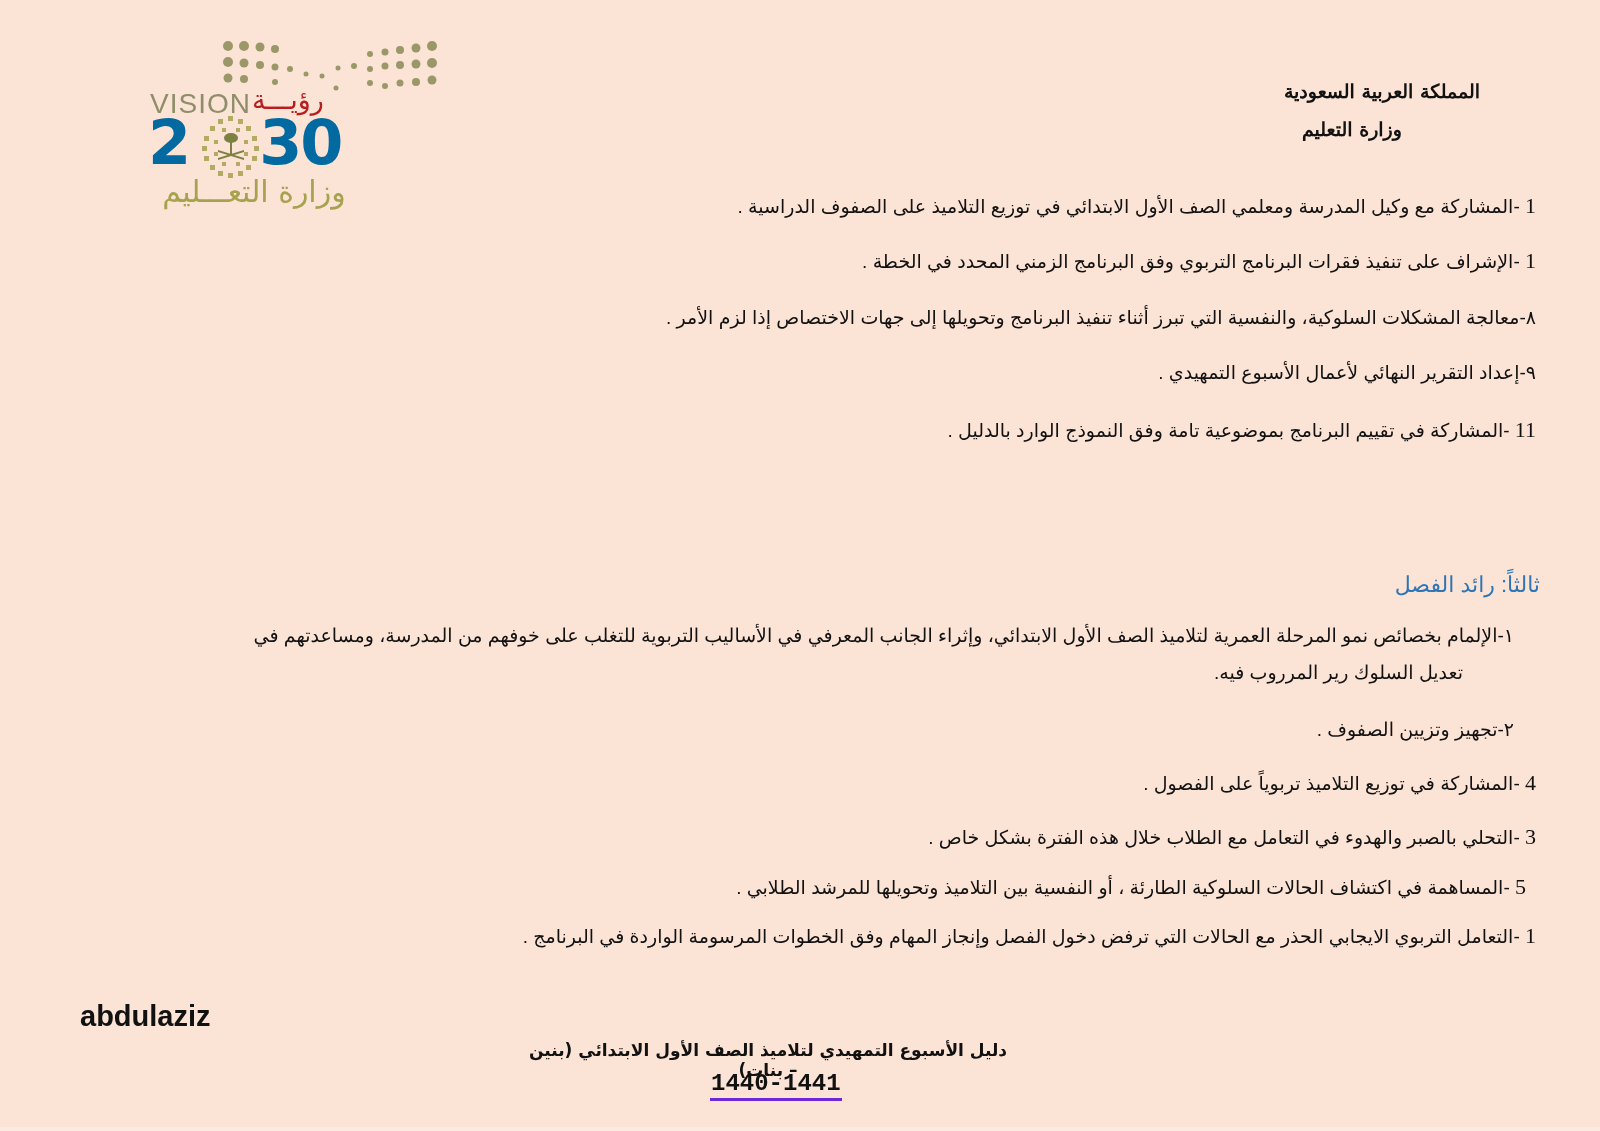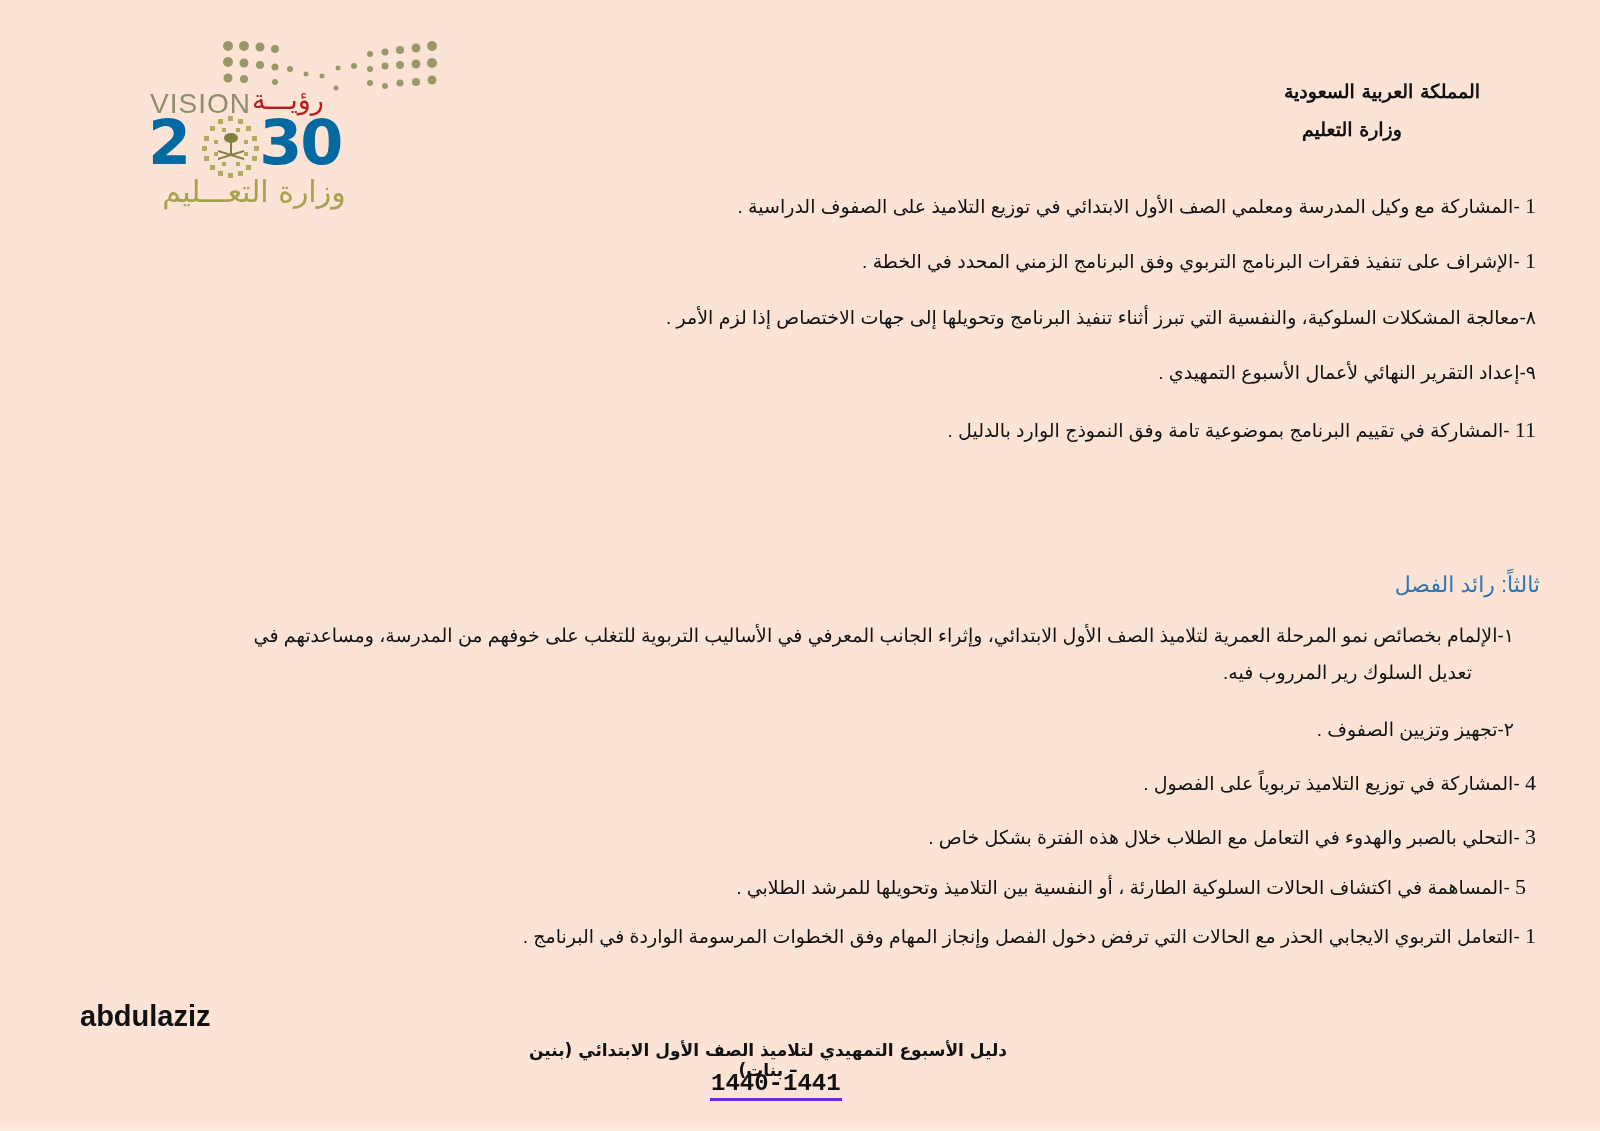--- a/index.html
+++ b/index.html
@@ -274,21 +274,21 @@
 <div class="line" style="top:417px;">
   <span class="num">11</span>
   <span>-المشاركة في تقييم البرنامج بموضوعية تامة وفق النموذج الوارد بالدليل .</span>
 </div>
 
 <div class="section-title">ثالثاً: رائد الفصل</div>
 
 <div class="wrap-line" style="top:624px; right:86px;margin-left:12px;">
   <span>١</span><span>-الإلمام بخصائص نمو المرحلة العمرية لتلاميذ الصف الأول الابتدائي، وإثراء الجانب المعرفي في الأساليب التربوية للتغلب على خوفهم من المدرسة، ومساعدتهم في</span>
 </div>
-<div class="wrap-line" style="top:661px; right:128px;">تعديل السلوك رير المرروب فيه.</div>
+<div class="wrap-line" style="top:661px; right:137px;">تعديل السلوك رير المرروب فيه.</div>
 
 <div class="wrap-line" style="top:718px; right:86px;">
   <span>٢</span><span>-تجهيز  وتزيين الصفوف .</span>
 </div>
 <div class="line" style="top:770px;">
   <span class="num">4</span>
   <span>-المشاركة في توزيع التلاميذ تربوياً على الفصول .</span>
 </div>
 <div class="line" style="top:824px;">
   <span class="num">3</span>

